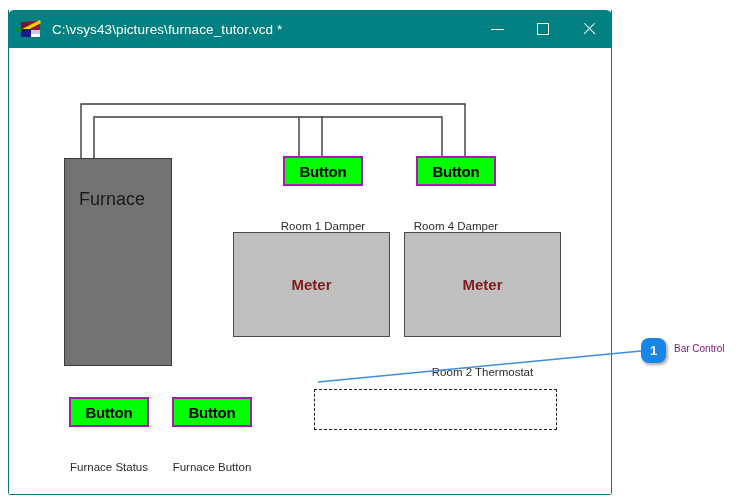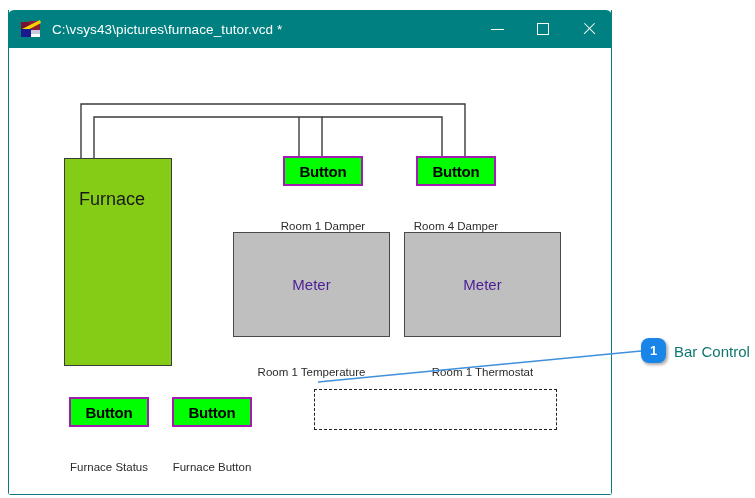--- a/index.html
+++ b/index.html
@@ -133,21 +133,21 @@
 
   
   .furnace-box {
     position: absolute;
     left: 55px;
     top: 110px;
     width: 108px;
     height: 208px;
     box-sizing: border-box;
     border: 1px solid #3b3b3b;
-    background: #84cc16;
+    background: #737373;
   }
   .furnace-label {
     position: absolute;
     left: 14px;
     top: 30px;
     font-size: 18px;
     color: #1a1a1a;
   }
 
   .btn-node {
@@ -170,22 +170,22 @@
     position: absolute;
     box-sizing: border-box;
     background: #bfbfbf;
     border: 1.5px solid #4a4a4a;
     display: flex;
     align-items: center;
     justify-content: center;
   }
   .meter-node span {
     font-size: 15px;
-    font-weight: normal;
-    color: #4c1d95;
+    font-weight: bold;
+    color: #7f1d1d;
   }
 
   .node-caption {
     position: absolute;
     font-size: 11.5px;
     color: #2b2b2b;
     white-space: nowrap;
     text-align: center;
     margin-top: 20px;
   }
@@ -224,22 +224,22 @@
     display: flex;
     align-items: center;
     justify-content: center;
     box-shadow: 1.5px 2px 3px rgba(0,0,0,0.33);
   }
 
   .callout-text {
     position: absolute;
     left: 674px;
     top: 343px;
-    font-size: 15px;
-    color: #0f766e;
+    font-size: 10px;
+    color: #701a75;
     white-space: nowrap;
   }
 </style>
 </head>
 <body>
 
 <div id="root">
 
   <div class="window">
 
@@ -295,26 +295,25 @@
       <div class="node-caption" style="left:254px; top:152px; width:120px;">Room 1 Damper</div>
 
       <div class="btn-node" style="left:407px; top:108px; width:80px; height:30px;">
         <span>Button</span>
       </div>
       <div class="node-caption" style="left:387px; top:152px; width:120px;">Room 4 Damper</div>
 
       <div class="meter-node" style="left:224px; top:184px; width:157px; height:105px;">
         <span>Meter</span>
       </div>
-      <div class="node-caption" style="left:224px; top:298px; width:157px;">Room 1 Temperature</div>
 
       <div class="meter-node" style="left:395px; top:184px; width:157px; height:105px;">
         <span>Meter</span>
       </div>
-      <div class="node-caption" style="left:395px; top:298px; width:157px;">Room 1 Thermostat</div>
+      <div class="node-caption" style="left:395px; top:298px; width:157px;">Room 2 Thermostat</div>
 
       <div class="bar-control-box"></div>
 
       <div class="btn-node" style="left:60px; top:349px; width:80px; height:30px;">
         <span>Button</span>
       </div>
       <div class="node-caption" style="left:40px; top:393px; width:120px;">Furnace Status</div>
 
       <div class="btn-node" style="left:163px; top:349px; width:80px; height:30px;">
         <span>Button</span>

